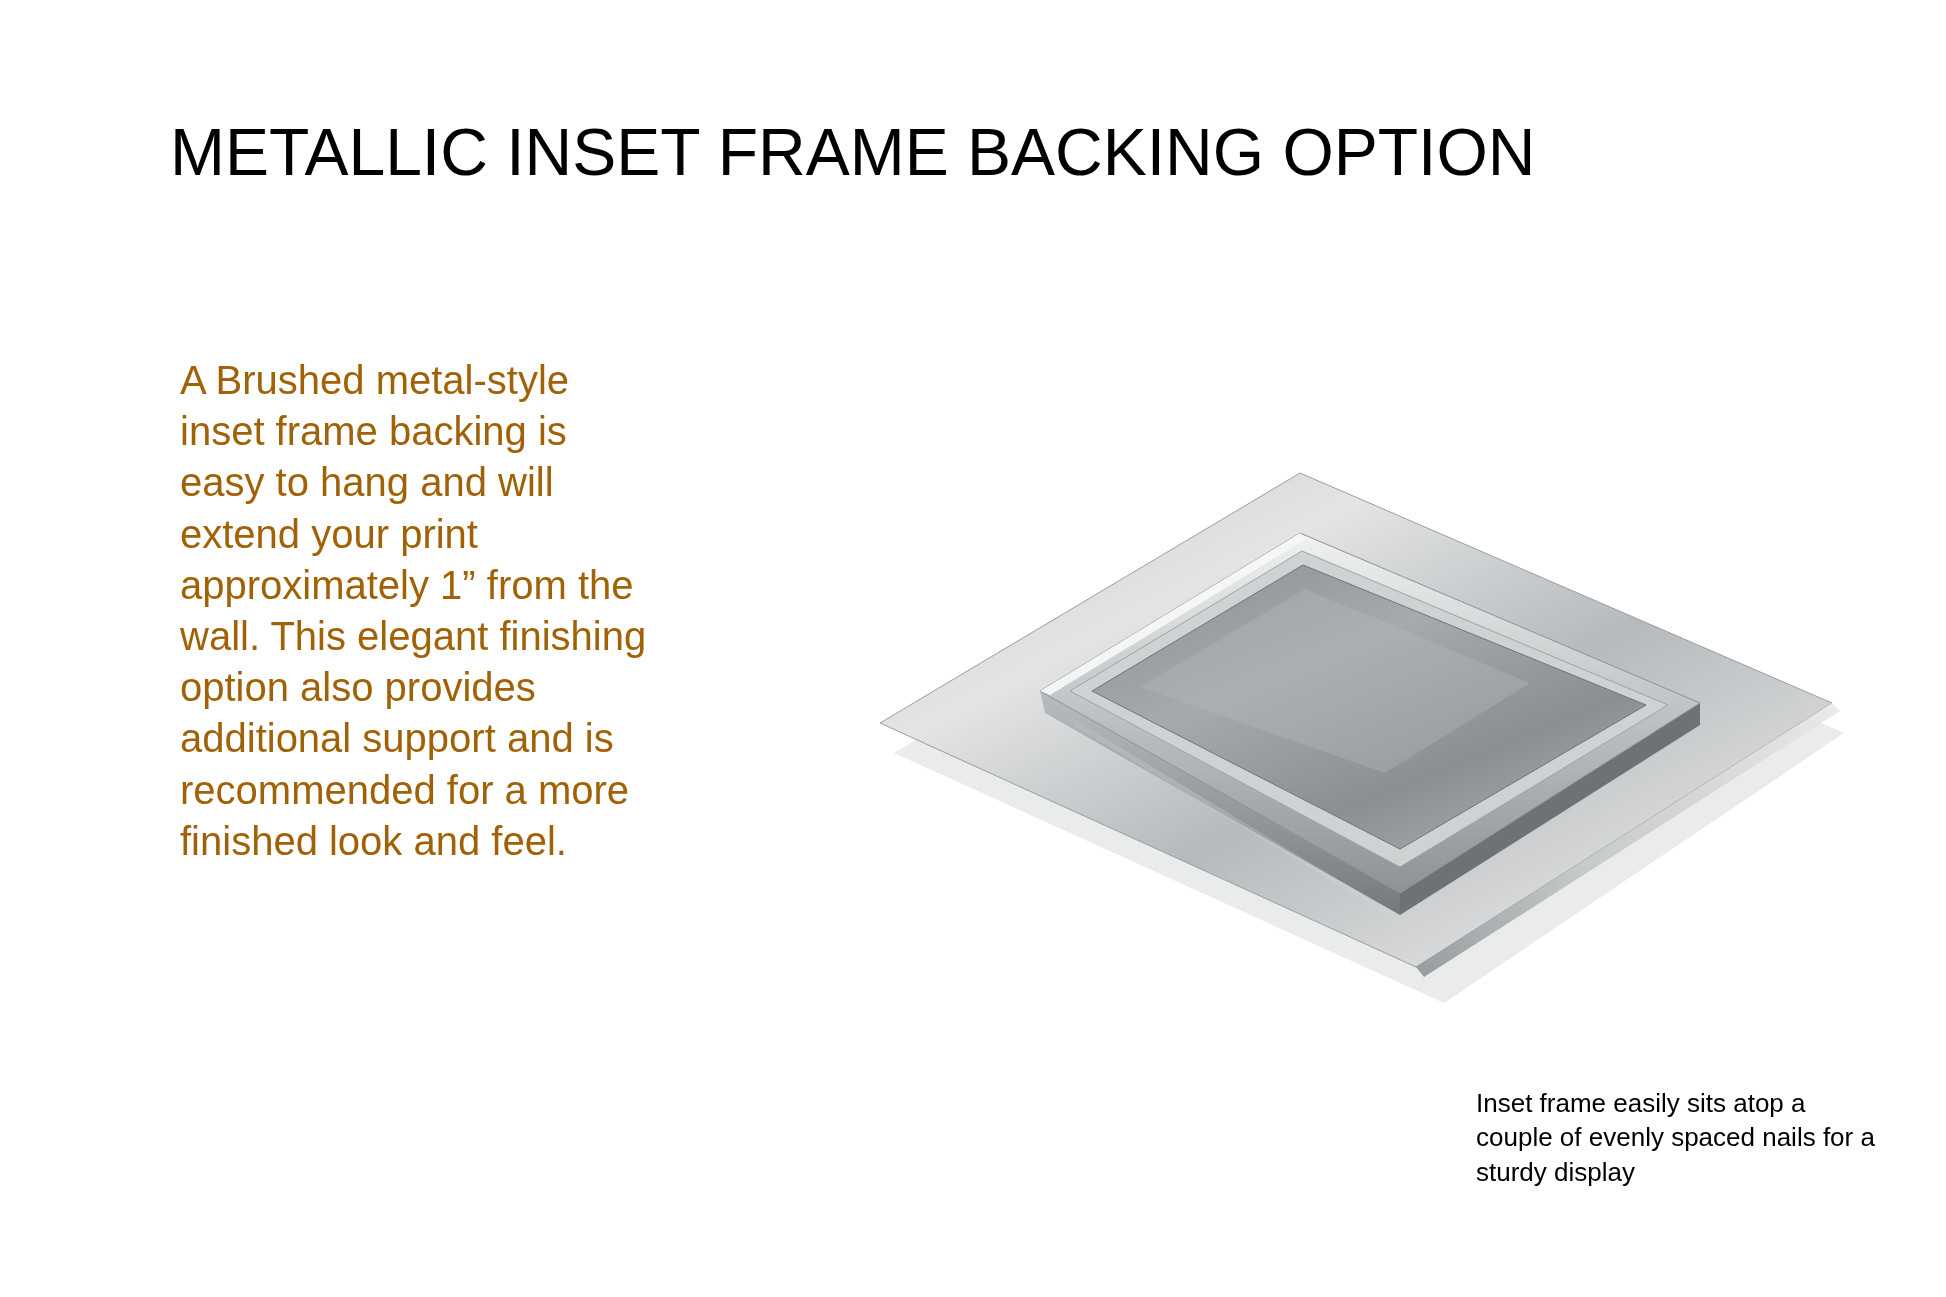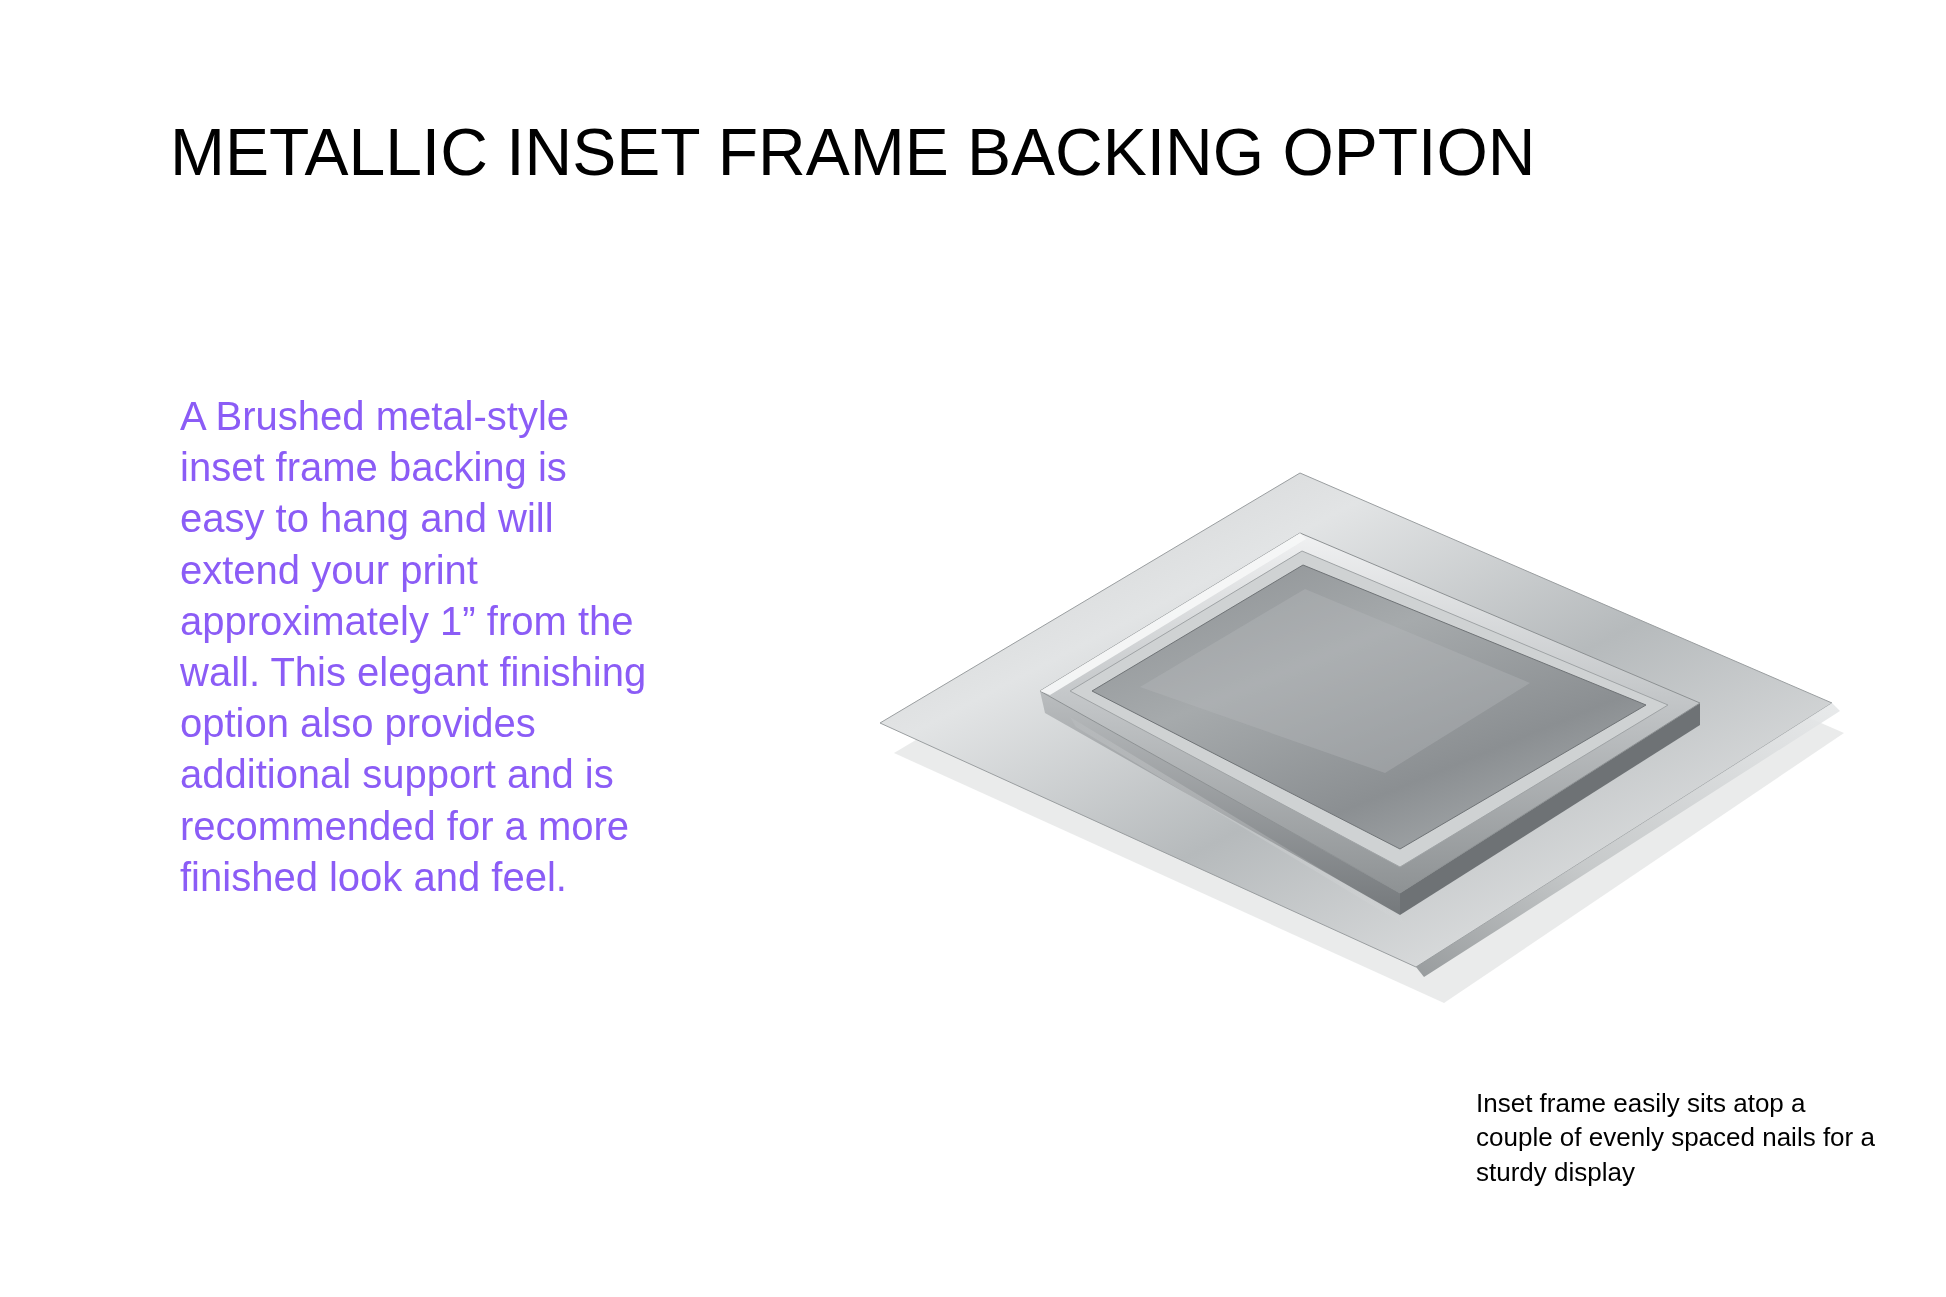--- a/index.html
+++ b/index.html
@@ -35,22 +35,21 @@
     white-space: nowrap;
   }
 
   .body-text {
     position: absolute;
     left: 180px;
     top: 355px;
     width: 480px;
     font-size: 40px;
     line-height: 1.28;
-    color: #8b5cf6;
-    margin-top: 36px;
+    color: #a16207;
   }
 
   .caption-text {
     position: absolute;
     left: 1432px;
     top: 1086px;
     width: 400px;
     font-size: 26px;
     line-height: 1.32;
     color: #000000;

